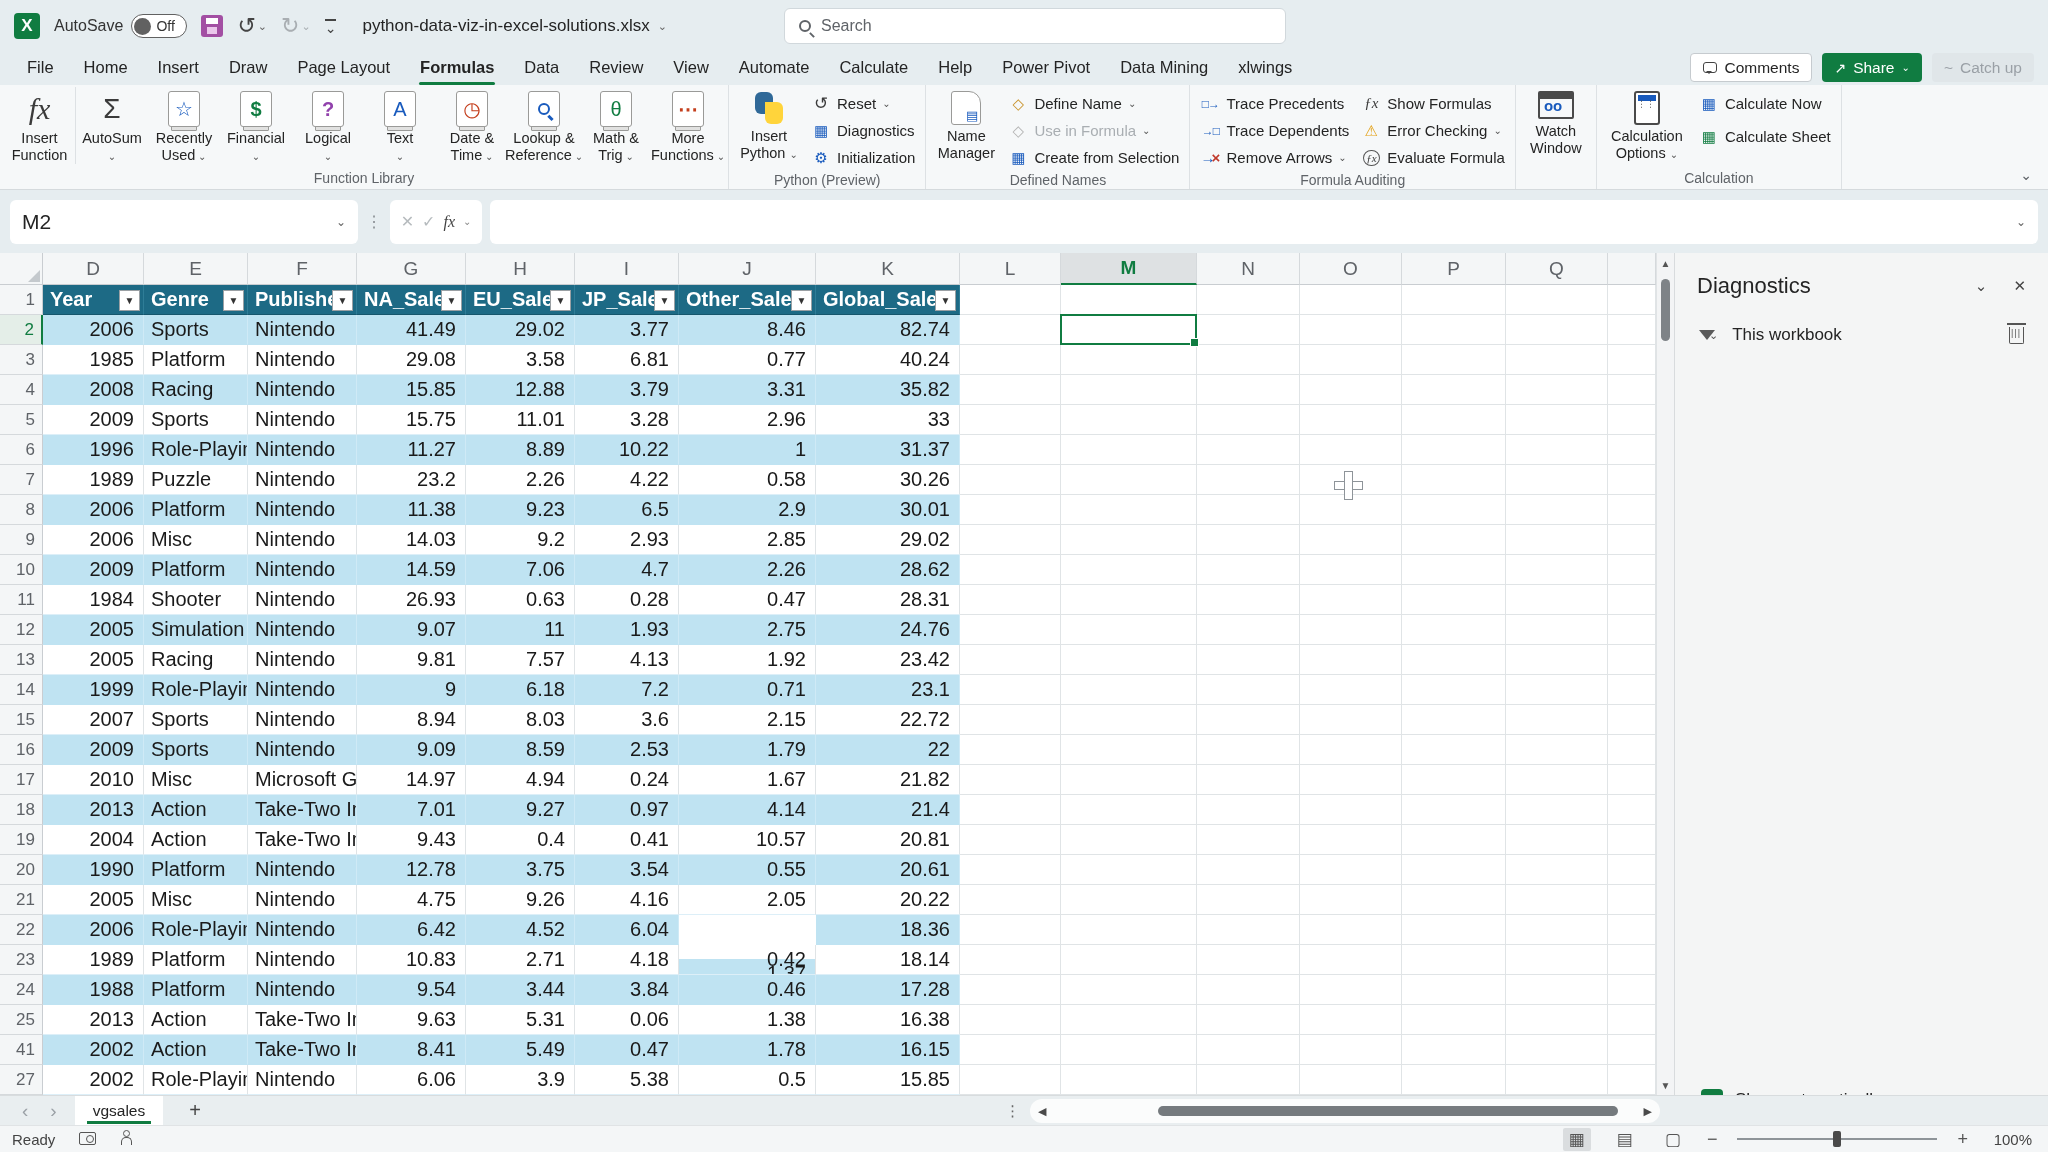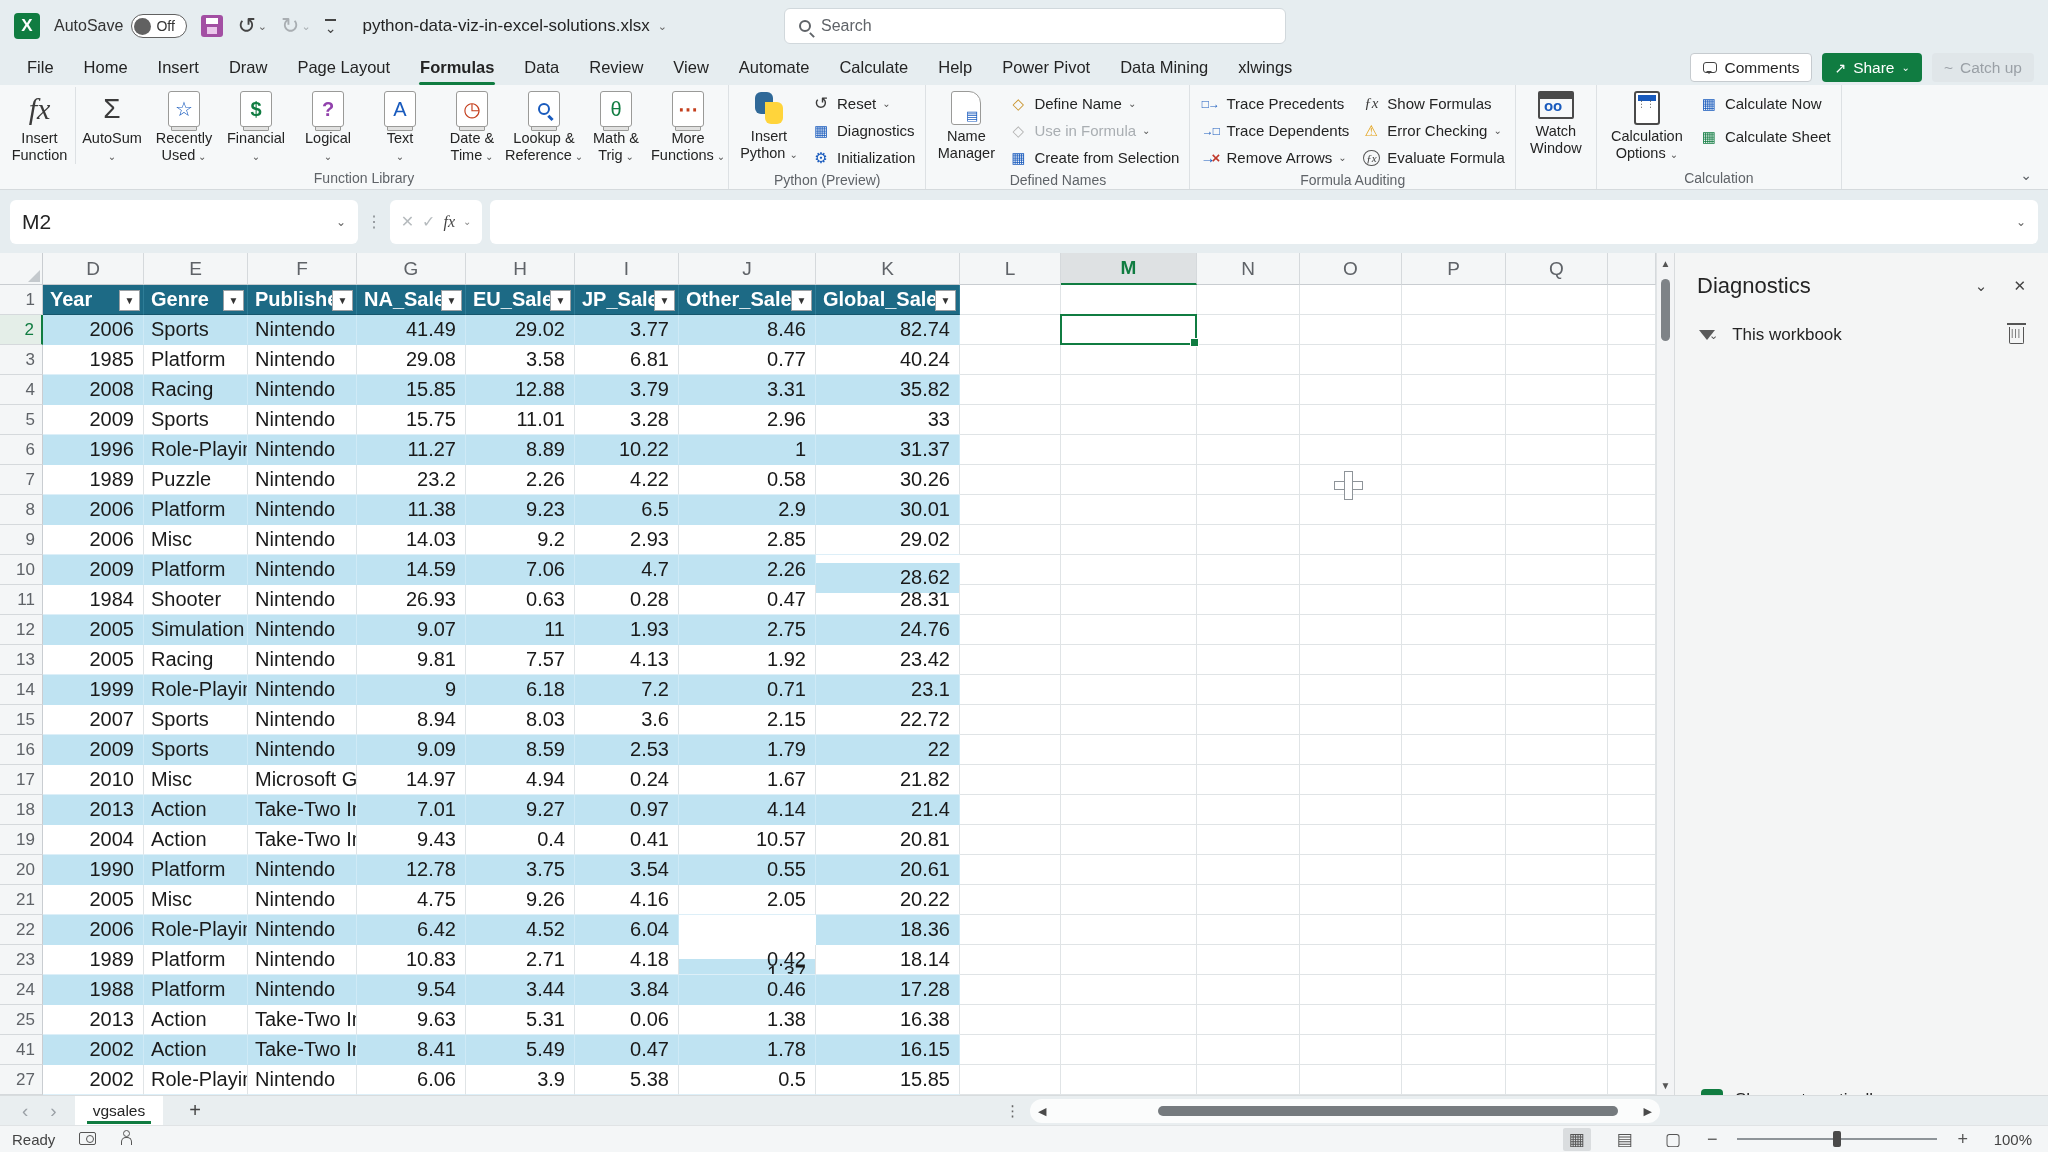--- a/index.html
+++ b/index.html
@@ -658,21 +658,21 @@
         </div>
         <div class="grow">
           <div class="rh">10</div>
           <div class="cell num band" style="width: 101px;">2009</div>
           <div class="cell txt band" style="width: 104px;">Platform</div>
           <div class="cell txt band" style="width: 109px;">Nintendo</div>
           <div class="cell num band" style="width: 109px;">14.59</div>
           <div class="cell num band" style="width: 109px;">7.06</div>
           <div class="cell num band" style="width: 104px;">4.7</div>
           <div class="cell num band" style="width: 137px;">2.26</div>
-          <div class="cell num band" style="width: 144px; margin-top: 8px;">28.62</div>
+          <div class="cell num band" style="width: 144px;">28.62</div>
           <div class="cell" style="width: 101px;"></div>
           <div class="cell" style="width: 136px;"></div>
           <div class="cell" style="width: 103px;"></div>
           <div class="cell" style="width: 102px;"></div>
           <div class="cell" style="width: 104px;"></div>
           <div class="cell" style="width: 102px;"></div>
           <div class="cell" style="width: 48px;"></div>
         </div>
         <div class="grow">
           <div class="rh">11</div>

